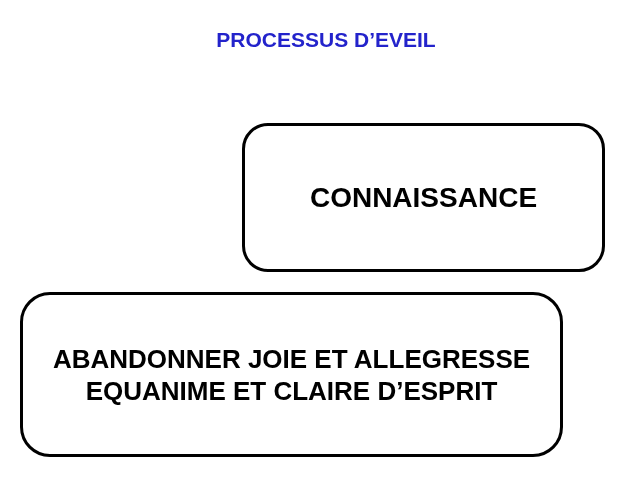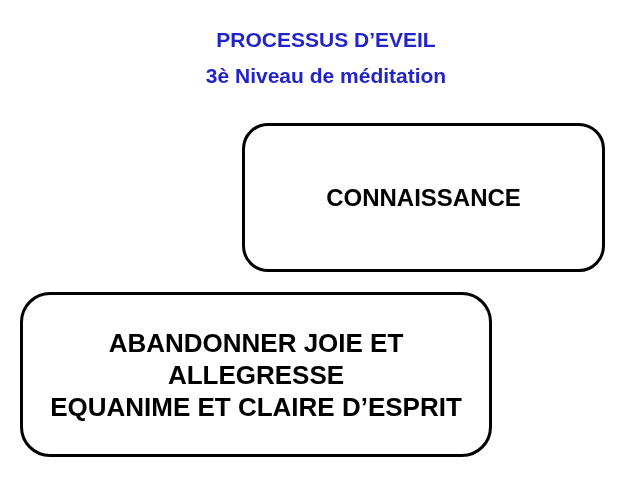--- a/index.html
+++ b/index.html
@@ -50,42 +50,41 @@
     font-size: 29px;
     line-height: 33px;
   }
   .box-connaissance {
     left: 242px;
     top: 123px;
     width: 363px;
     height: 149px;
     border-width: 3px;
     border-radius: 26px;
-    font-size: 24px;
+    font-size: 28px;
     line-height: 33px;
   }
   .box-abandonner {
     left: 20px;
     top: 292px;
-    width: 472px;
+    width: 543px;
     height: 165px;
     border-width: 3px;
     border-radius: 30px;
     font-size: 26px;
     line-height: 32px;
   }
 </style>
 </head>
 <body>
 
 <div class="slide">
 
   <div class="title-block" style="color: rgb(35, 35, 203);">
     <div>PROCESSUS D’EVEIL</div>
-    <div>3è Niveau de méditation</div>
   </div>
 
 
   <div class="shape box-connaissance">
     <div>CONNAISSANCE</div>
   </div>
 
   <div class="shape box-abandonner">
     <div>ABANDONNER JOIE ET ALLEGRESSE</div>
     <div>EQUANIME ET CLAIRE D’ESPRIT</div>

